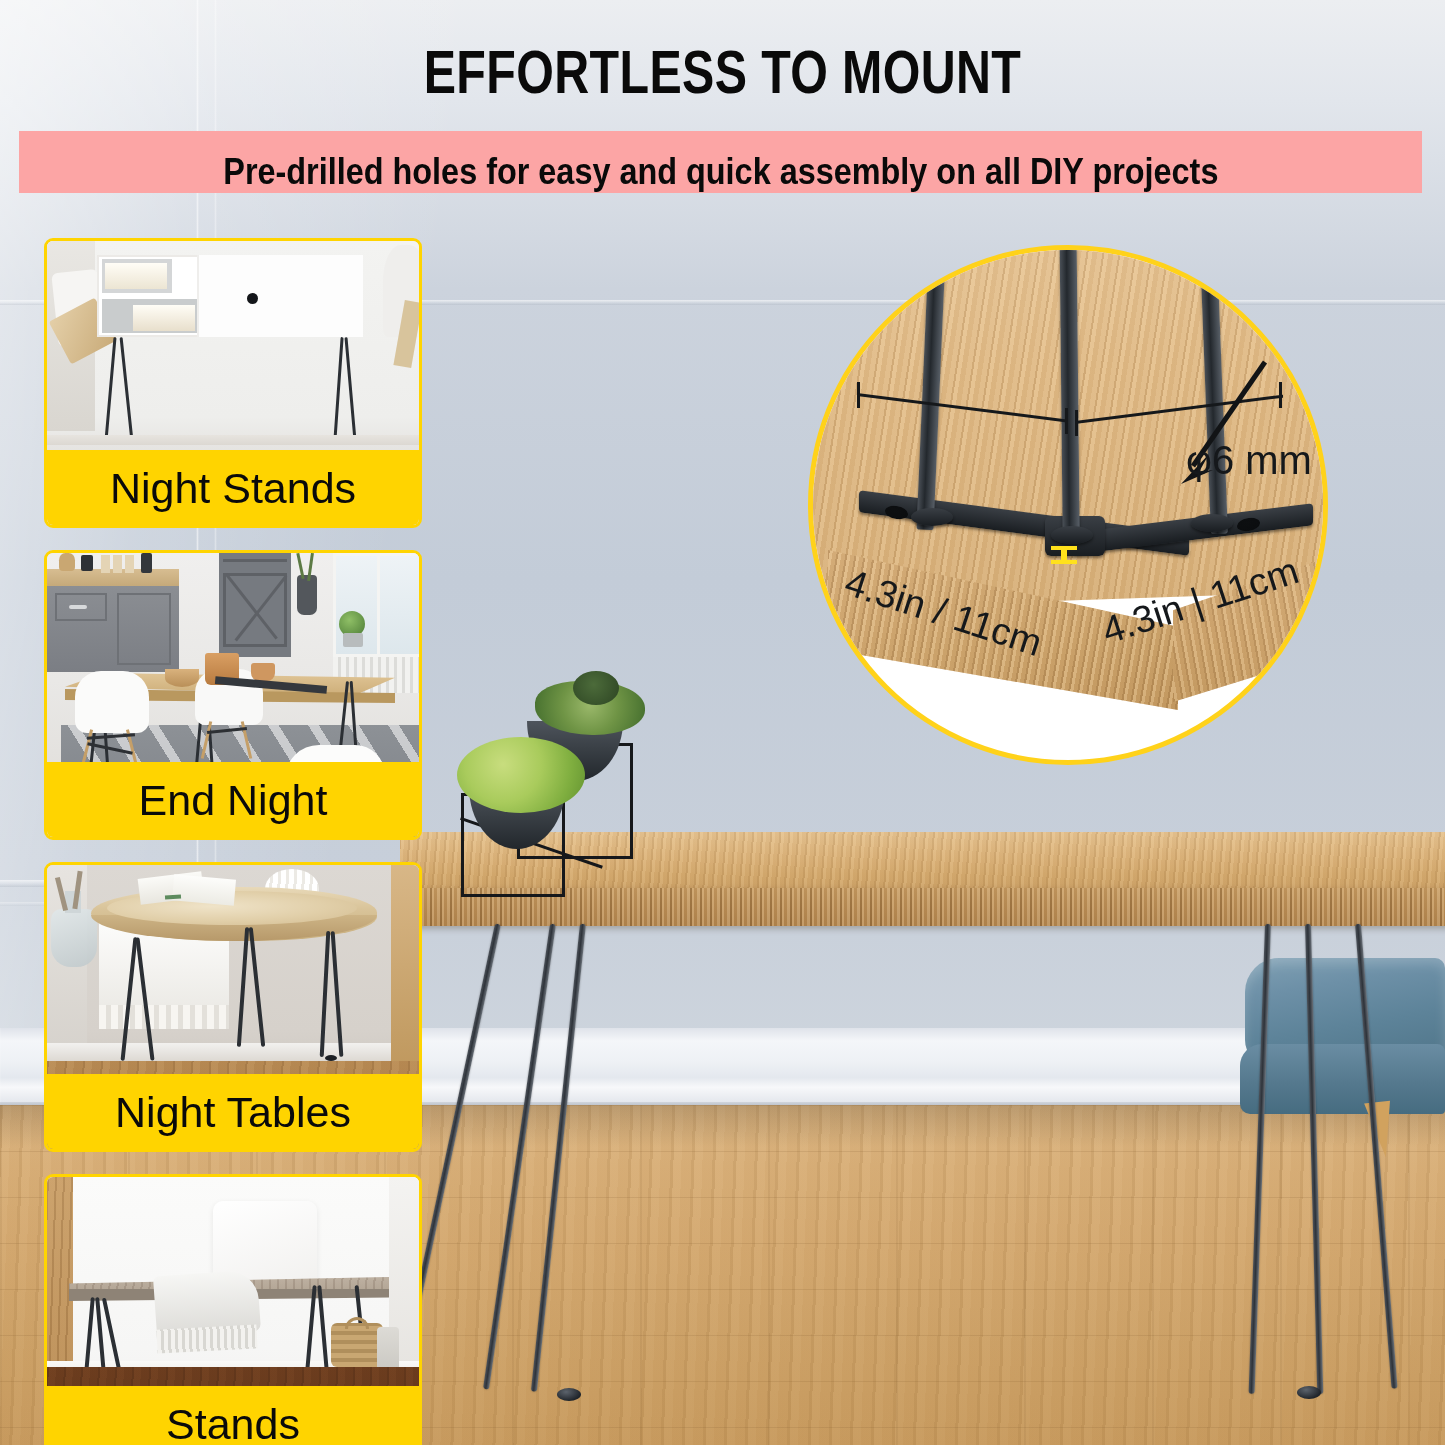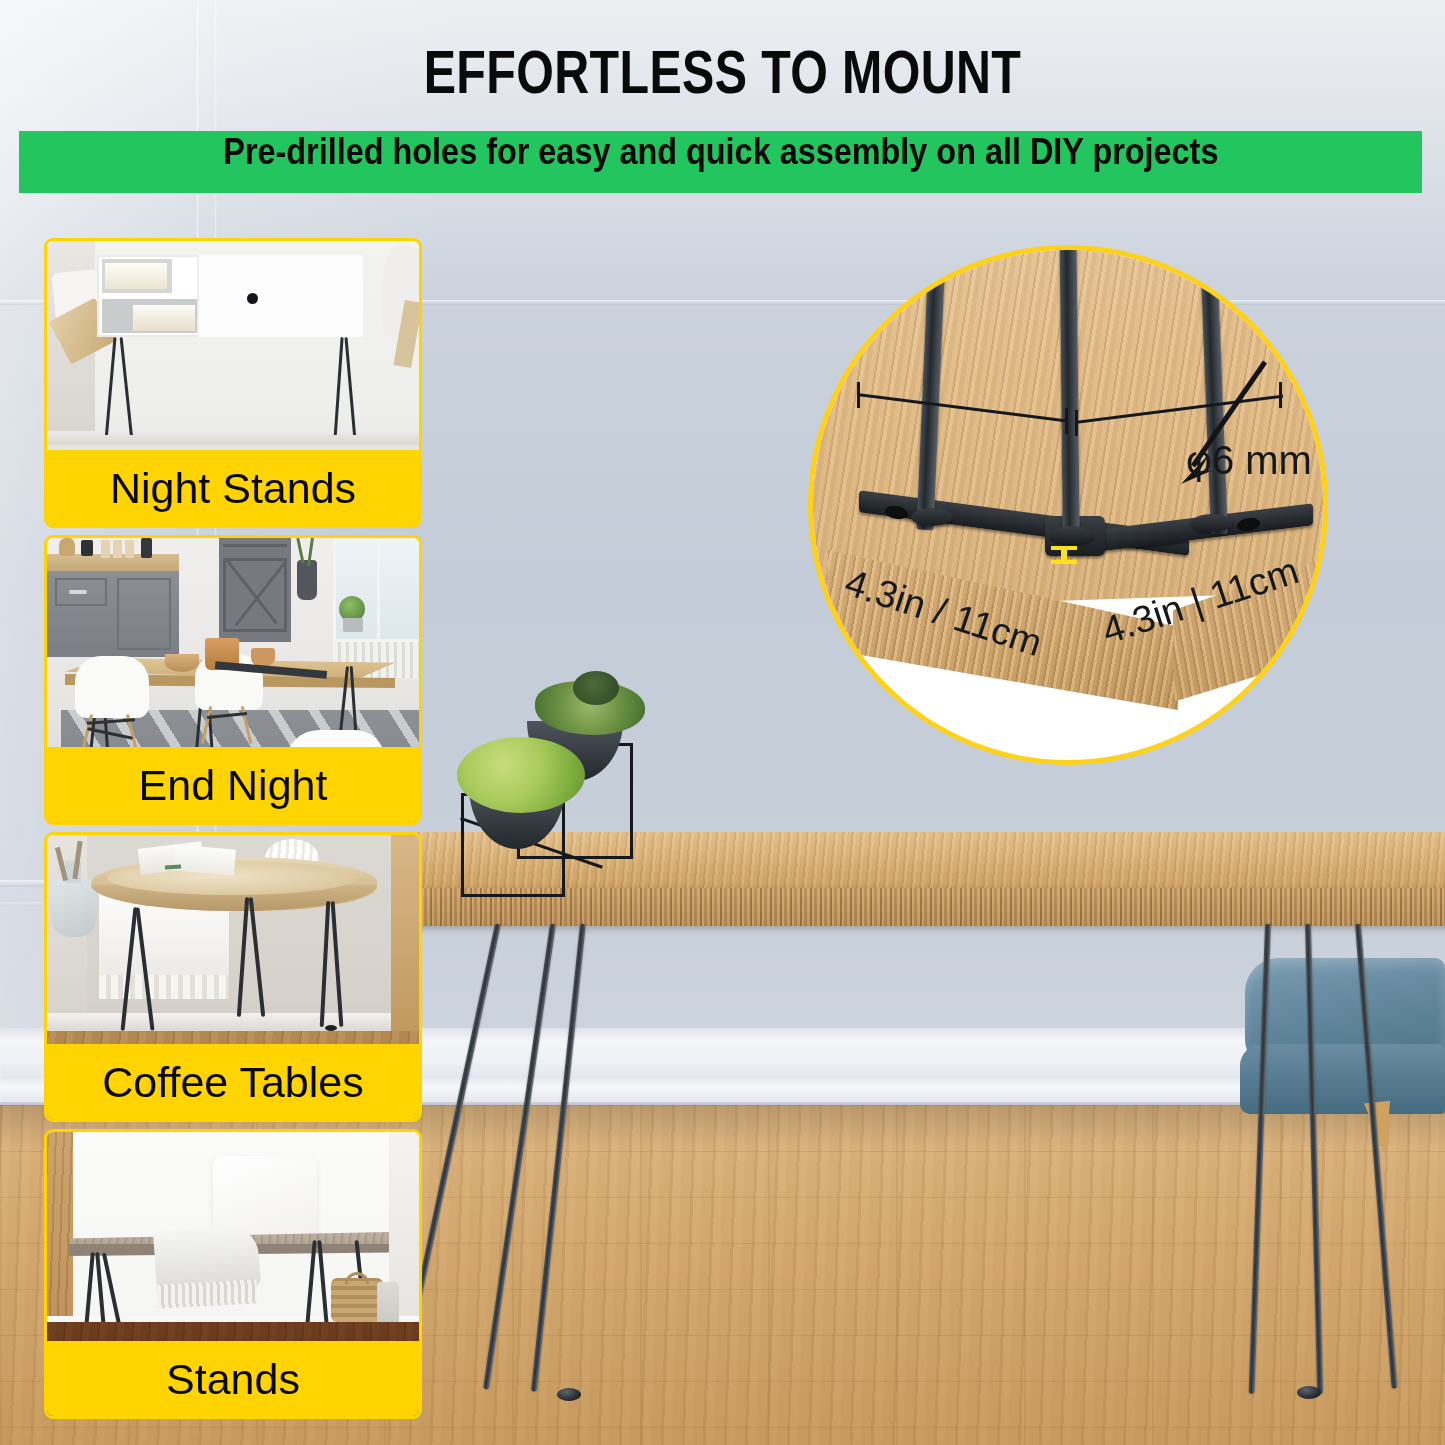--- a/index.html
+++ b/index.html
@@ -143,31 +143,31 @@
 
   
   .headline {
     position:absolute; left:0; top:36px; width:1445px; text-align:center;
     font-family:"Liberation Sans", sans-serif;
     font-weight:bold; font-size:62px; letter-spacing:.5px; color:#0a0a0a;
     transform:scaleX(.78); transform-origin:center top;
   }
   .subbar {
     position:absolute; left:19px; top:131px; width:1403px; height:62px;
-    background:#22c55e; display:flex; align-items:flex-start; justify-content:center;
+    background:#fca5a5; display:flex; align-items:flex-end; justify-content:center;
   }
   .subbar span {
     font-family:"Liberation Sans", sans-serif; font-weight:bold; font-size:36px;
     color:#0a0a0a; transform:scaleX(.9); transform-origin:center; white-space:nowrap;
   }
 
   
   .cards { position:absolute; left:44px; top:238px; width:378px; }
   .card {
-    position:relative; width:378px; height:290px; margin-bottom:7px;
+    position:relative; width:378px; height:290px; margin-bottom:22px;
     border:3px solid #FFD400; border-radius:9px; overflow:hidden;
     background:#dfe3e8;
   }
   .card .photo { position:absolute; left:0; top:0; width:100%; height:100%; overflow:hidden; }
   .card .cap {
     position:absolute; left:-1px; bottom:-1px; width:calc(100% + 2px); height:76px;
     background:#FFD400; border-radius:0 0 7px 7px;
     display:flex; align-items:center; justify-content:center;
     font-family:"Liberation Sans", sans-serif; font-size:43px; color:#0a0a0a;
   }
@@ -429,21 +429,21 @@
       <div class="t-leg" style="left:208px;top:62px;width:4px;height:120px;transform:rotate(-6deg)"></div>
       <div class="t-leg" style="left:276px;top:66px;width:4px;height:126px;transform:rotate(3deg)"></div>
       <div class="t-leg" style="left:288px;top:66px;width:4px;height:126px;transform:rotate(-4deg)"></div>
       <div class="t-abs" style="left:278px;top:190px;width:12px;height:6px;border-radius:50%;background:#1c1f23;"></div>
 
       <div class="t-abs" style="left:0;top:196px;width:378px;height:94px;background:
           repeating-linear-gradient(95deg, rgba(110,72,34,.22) 0 2px, rgba(206,165,112,.20) 2px 9px, rgba(164,118,66,.18) 9px 18px),
           linear-gradient(180deg,#b98c55,#a87a45);"></div>
       <div class="t-abs" style="left:150px;top:214px;width:140px;height:26px;border-radius:50%;background:rgba(230,230,228,.75);"></div>
     </div>
-    <div class="cap">Coffee Tables</div>
+    <div class="cap">Night Tables</div>
   </div>
 
   <div class="card">
     <div class="photo">
       <div class="t-wall" style="background:linear-gradient(180deg,#fbfbfa 0%,#f6f6f5 60%,#efeeec 100%)"></div>
       <div class="t-abs" style="left:0;top:0;width:26px;height:200px;background:
           repeating-linear-gradient(92deg, rgba(120,82,40,.22) 0 2px, rgba(214,175,122,.22) 2px 8px),
           linear-gradient(180deg,#caa06a,#b98c55);"></div>
       <div class="t-abs" style="left:342px;top:0;width:36px;height:200px;background:linear-gradient(180deg,#f4f3f1,#e6e4e0);"></div>
       <div class="t-abs" style="left:0;top:184px;width:378px;height:20px;background:linear-gradient(180deg,#fafaf8,#e8e6e2);"></div>

